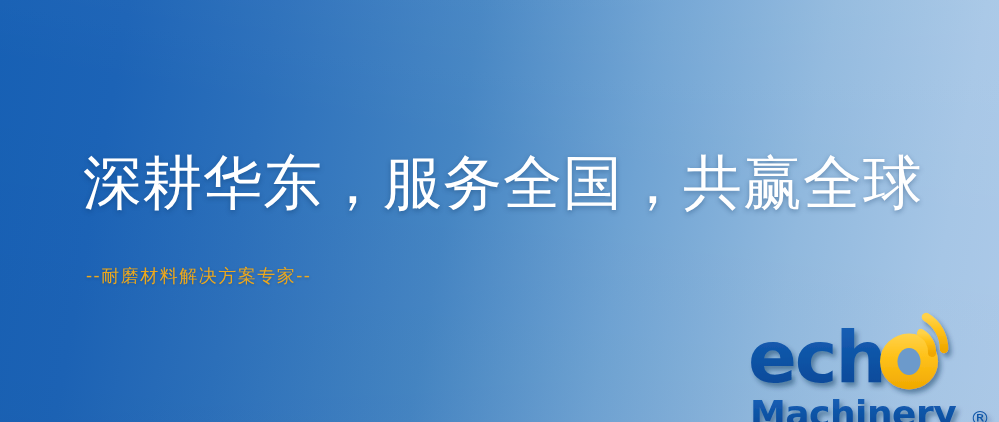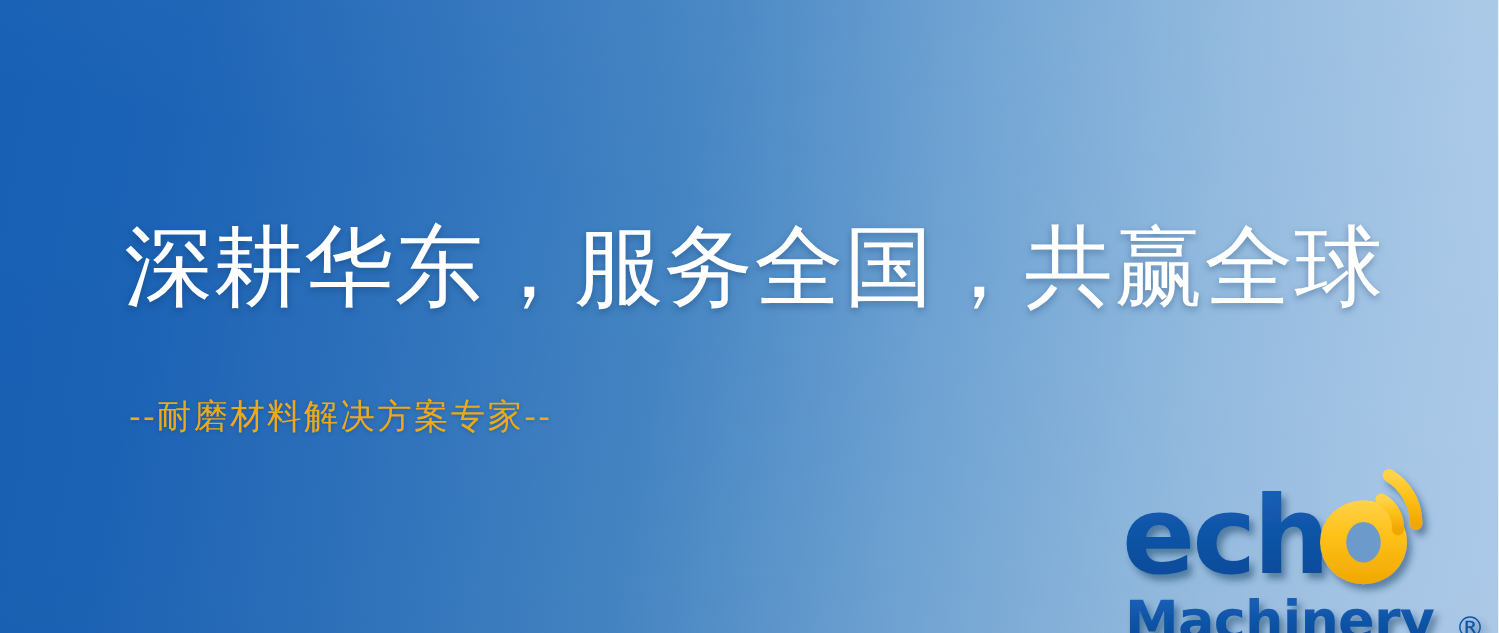--- a/index.html
+++ b/index.html
@@ -37,36 +37,36 @@
       linear-gradient(190deg,
         rgba(255,255,255,0.05) 0%,
         rgba(255,255,255,0.00) 40%,
         rgba(0,0,0,0.015) 100%);
   }
 
   .headline {
     position: absolute;
     left: 83px;
     top: 150px;
-    font-family: Liberation Mono, monospace;
+    font-family: Liberation Serif, serif;
     font-size: 59px;
     line-height: 1.12;
     color: #ffffff;
     letter-spacing: 1px;
     white-space: nowrap;
     text-shadow: 0 2px 5px rgba(10,45,90,0.35);
     z-index: 3;
   }
 
   .subtitle {
     position: absolute;
     left: 86px;
     top: 265px;
     font-family: "DejaVu Serif", "Liberation Serif", serif;
-    font-size: 23px;
+    font-size: 18px;
     line-height: 1.2;
     color: #eda81c;
     letter-spacing: 1.5px;
     white-space: nowrap;
     text-shadow: 0 1px 3px rgba(10,45,90,0.30);
     z-index: 3;
   }
 
   
   #logo {

